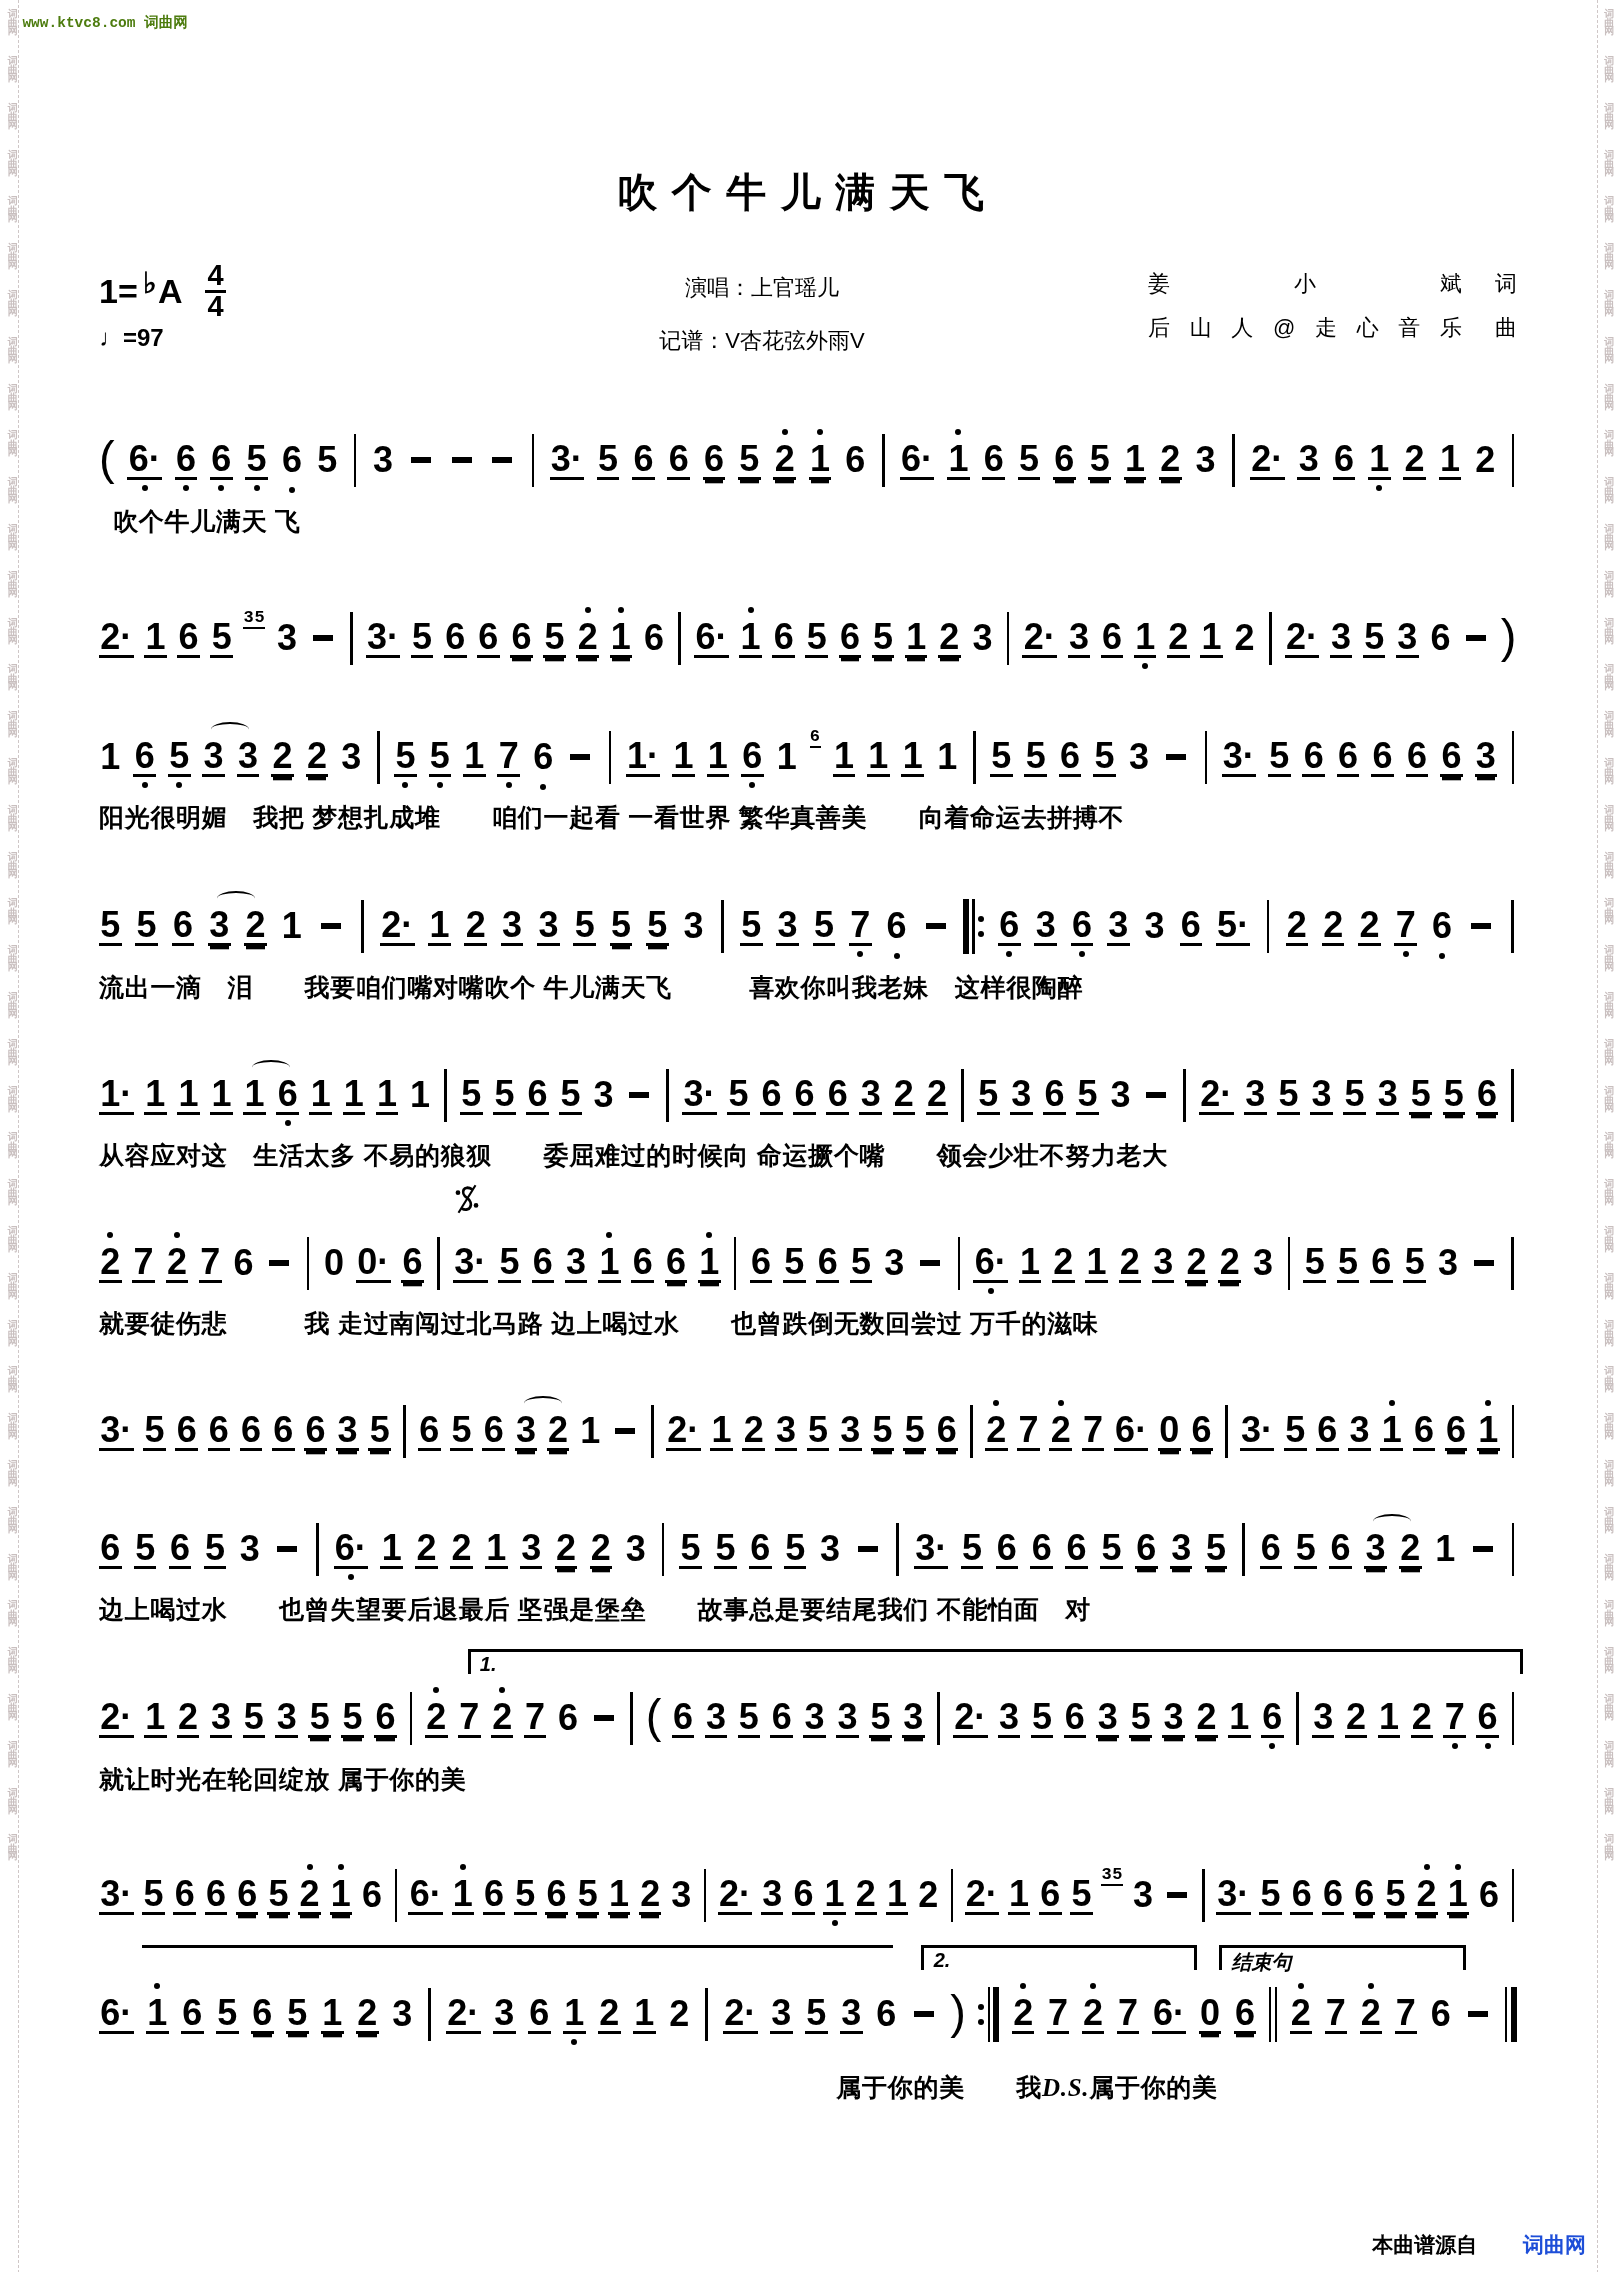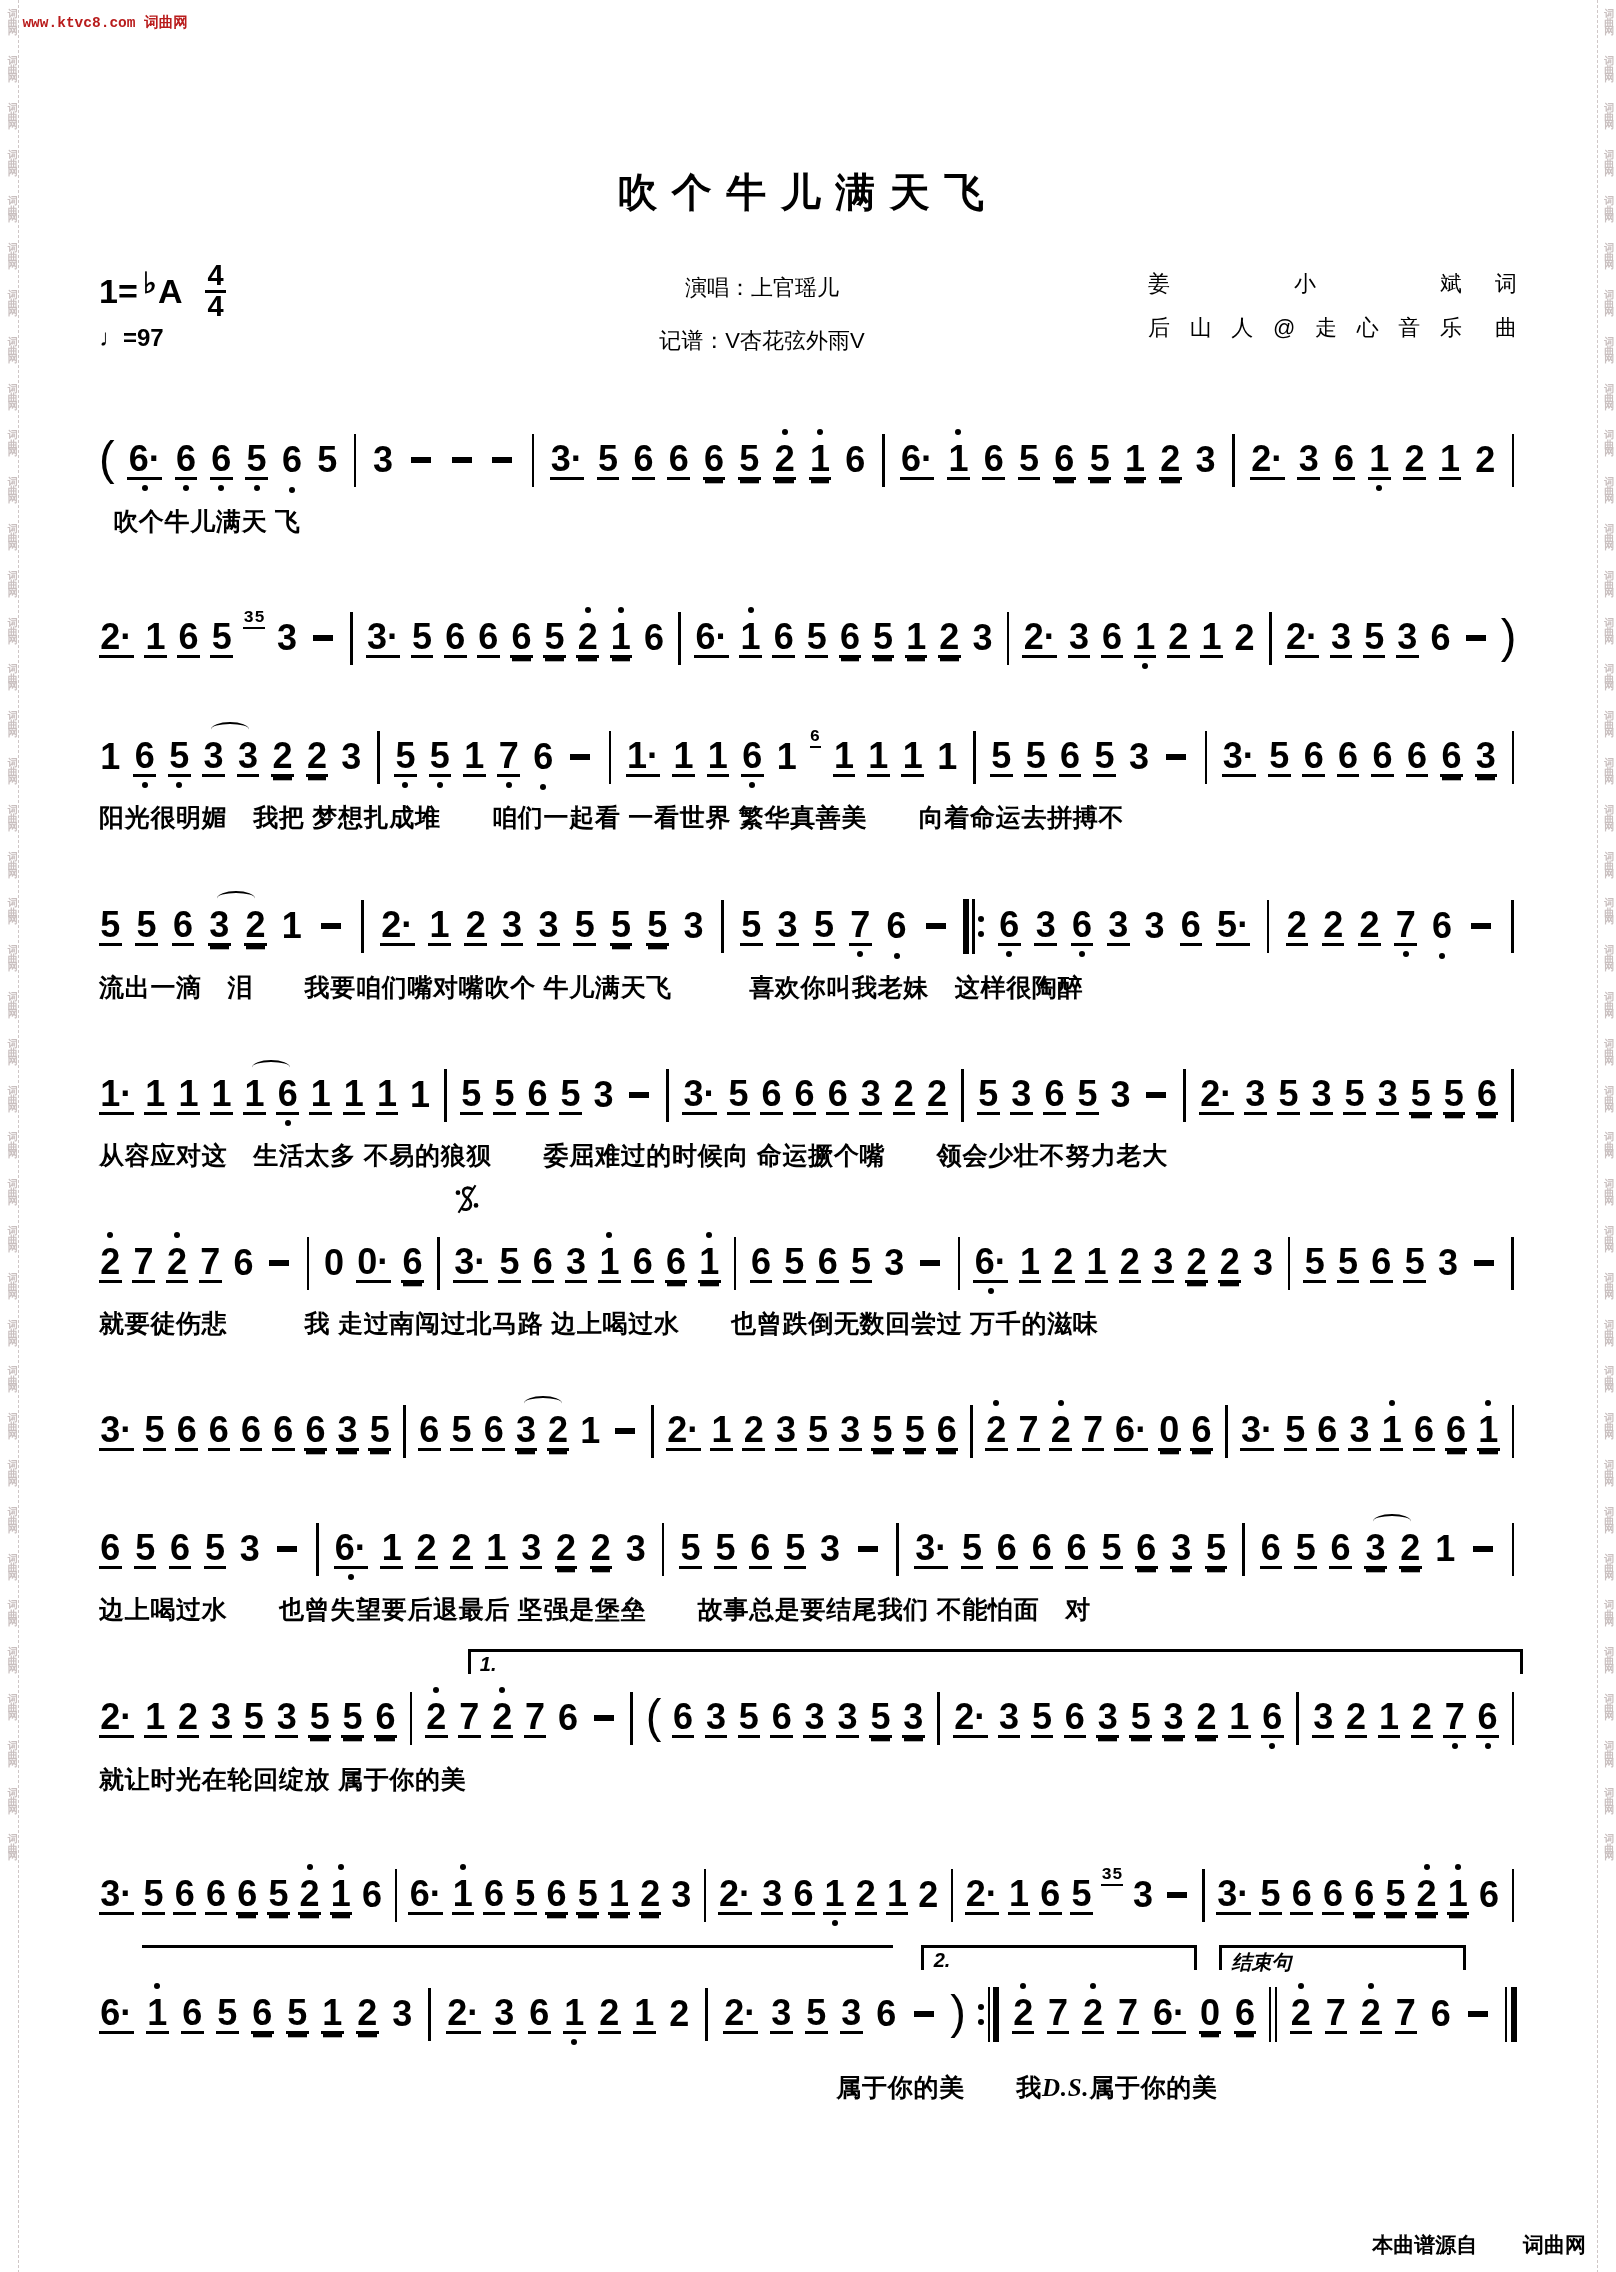--- a/index.html
+++ b/index.html
@@ -72,24 +72,24 @@
   .volta span{position:absolute;left:9.2px;top:1.3px;font-size:20px;font-style:italic;
       font-weight:600;white-space:nowrap;}
   .segno{position:absolute;top:-55px;}
 </style>
 </head>
 <body>
 
 <div class="edge-strip edge-left" style="color: rgb(201, 191, 191);">词曲网　词曲网　词曲网　词曲网　词曲网　词曲网　词曲网　词曲网　词曲网　词曲网　词曲网　词曲网　词曲网　词曲网　词曲网　词曲网　词曲网　词曲网　词曲网　词曲网　词曲网　词曲网　词曲网　词曲网　词曲网　词曲网　词曲网　词曲网　词曲网　词曲网　词曲网　词曲网　词曲网　词曲网　词曲网　词曲网　词曲网　词曲网　词曲网　词曲网　</div>
 <div class="edge-strip edge-right" style="color: rgb(201, 191, 191);">词曲网　词曲网　词曲网　词曲网　词曲网　词曲网　词曲网　词曲网　词曲网　词曲网　词曲网　词曲网　词曲网　词曲网　词曲网　词曲网　词曲网　词曲网　词曲网　词曲网　词曲网　词曲网　词曲网　词曲网　词曲网　词曲网　词曲网　词曲网　词曲网　词曲网　词曲网　词曲网　词曲网　词曲网　词曲网　词曲网　词曲网　词曲网　词曲网　词曲网　</div>
 
-<div class="wm-topleft" style="color: #b91c1c;">www.ktvc8.com 词曲网</div>
+<div class="wm-topleft" style="color: #4d7c0f;">www.ktvc8.com 词曲网</div>
 <div class="wm-bottomright">
   <span>本曲谱源自</span>
-  <span class="brand" style="color: #000000; font-family: Liberation Mono, monospace;">词曲网</span>
+  <span class="brand" style="color: #1d4ed8; font-family: Liberation Mono, monospace;">词曲网</span>
 </div>
 
 <div class="content">
   <div class="title">吹个牛儿满天飞</div>
 
   <div class="header">
     <div class="keyblock">
       <div class="keyrow">
         <span>1=</span>
           <span class="flat">♭</span>

